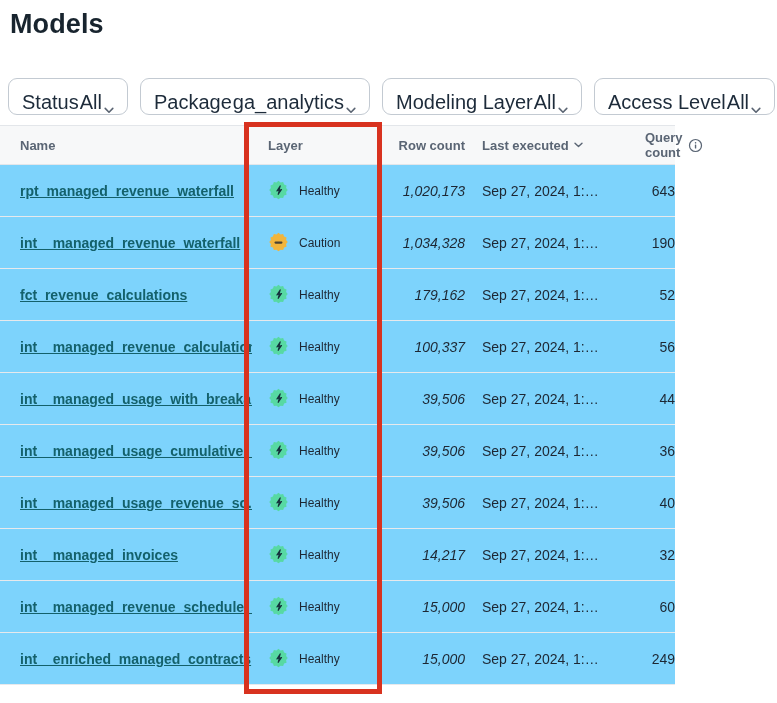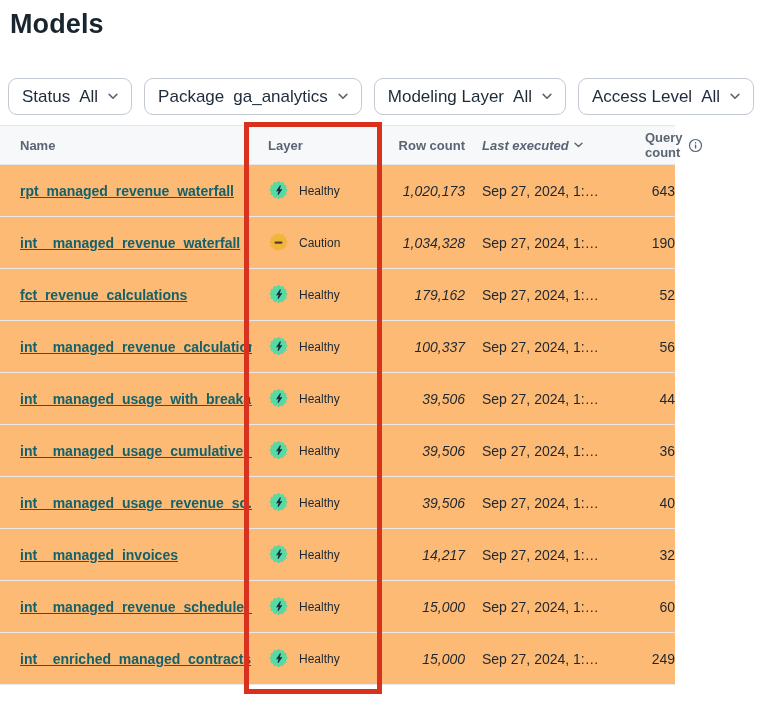--- a/index.html
+++ b/index.html
@@ -24,28 +24,28 @@
   
   .filters {
     display: flex;
     gap: 12px;
     padding: 0 0 0 8px;
     margin-top: 38px;
     align-items: center;
   }
   .chip {
     display: inline-flex;
-    align-items: center;
-    gap: 9px;
+    align-items: flex-end;
+    gap: 1px;
     height: 37px;
     padding: 0 13px;
     border: 1px solid #c3cad2;
     border-radius: 9px;
     background: #ffffff;
-    font-size: 17px;
+    font-size: 20px;
     color: #1d2b3a;
     cursor: pointer;
     white-space: nowrap;
   }
   .chip .chip-label { color: #1d2b3a; }
   .chip .chip-value { color: #1d2b3a; }
   .chev {
     display: inline-flex;
     align-items: center;
     margin-left: 1px;
@@ -66,27 +66,27 @@
     border-top: 1px solid #e3e6ea;
     border-bottom: 1px solid #e3e6ea;
     font-size: 13px;
     font-weight: 700;
     color: #5a6574;
   }
   .th { display: flex; align-items: center; gap: 5px; }
   .th-name { padding-left: 20px; }
   .th-health { padding-left: 16px; }
   .th-rowcount { justify-content: flex-end; padding-right: 5px; }
-  .th-lastexec { padding-left: 12px; cursor: pointer; font-style: italic; }
+  .th-lastexec { padding-left: 12px; cursor: pointer; }
   .th-querycount { justify-content: flex-end; padding-right: 20px; cursor: pointer; }
 
   .tr {
     height: 52px;
     border-bottom: 1px solid #e7e9ec;
-    background: #fdba74;
+    background: #7dd3fc;
   }
   .td { font-size: 14px; color: #1d2733; }
   .td-name { padding-left: 20px; overflow: hidden; white-space: nowrap; }
   .model-link {
     font-size: 14px;
     font-weight: 700;
     color: var(--link, #14616b);
     text-decoration: underline;
     cursor: pointer;
   }

